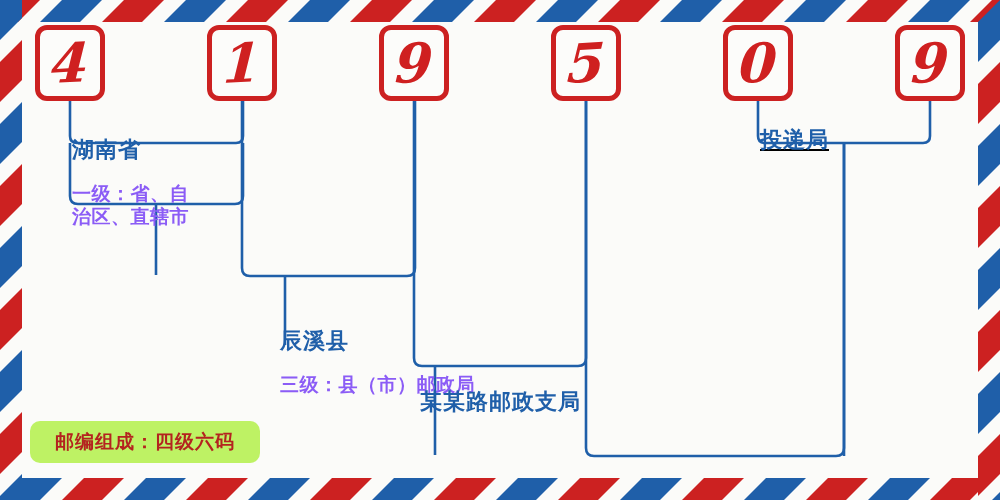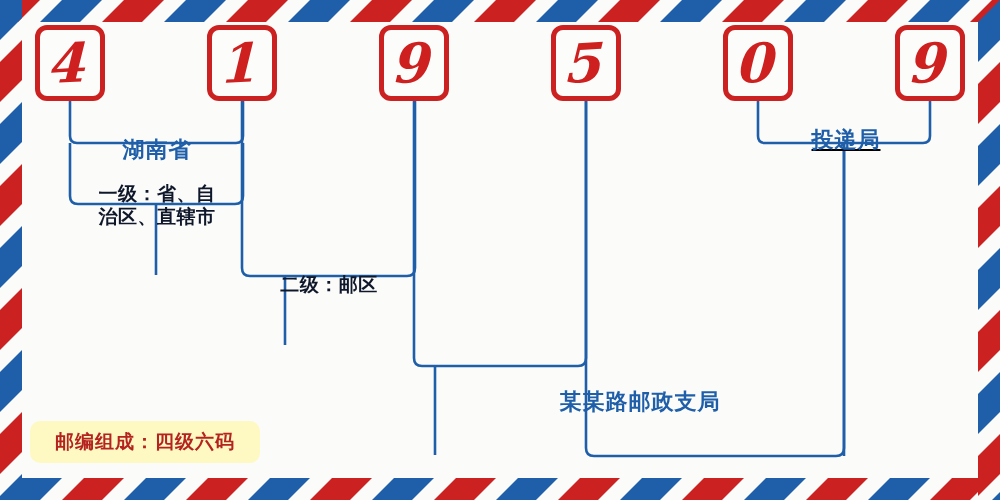--- a/index.html
+++ b/index.html
@@ -27,42 +27,42 @@
     font-size:54px;font-weight:bold;font-style:italic;
     line-height:1;
     transform:skewX(-6deg) rotate(-3deg);
     letter-spacing:0;
     user-select:none;
   }
 
   
   .label{
     position:absolute;
-    text-align:center;
+    text-align:left;
     line-height:1.22;
     white-space:pre-line;
   }
   .lbl-title{
     color:#1f5fa9;
     font-family:"DejaVu Serif","Liberation Serif",serif;
     font-weight:bold;font-size:22px;
     letter-spacing:1px;
   }
   .lbl-sub{
-    color:#0f172a;
+    color:#8b5cf6;
     font-family:"DejaVu Sans","Liberation Sans",sans-serif;
     font-weight:bold;font-size:19px;
     letter-spacing:0.5px;
   }
 
   
   .badge{
     position:absolute;left:30px;top:421px;
     width:230px;height:42px;
-    background:#fef9c3;border-radius:10px;
+    background:#bef264;border-radius:10px;
     display:flex;align-items:center;justify-content:center;
     color:#b4231f;
     font-family:"DejaVu Serif","Liberation Serif",serif;
     font-weight:bold;font-size:19px;letter-spacing:1px;
   }
 </style>
 </head>
 <body>
 
 <div id="stage">
@@ -214,24 +214,25 @@
   <div class="digit-box" style="left:895px;top:25px;">
     <div class="digit-glyph">9</div>
   </div>
 
   <div class="label" style="left:72px;top:116px;width:170px;">
     <div class="lbl-title">湖南省</div>
     <div class="lbl-sub">一级：省、自
 治区、直辖市</div>
   </div>
 
-  <div class="label" style="left:243px;top:253px;width:172px;">
-    <div class="lbl-sub">二级：邮区</div>
-  </div>
-
+
+  <div class="label" style="left:280px;top:307px;width:440px;">
+    <div class="lbl-title">辰溪县</div>
+    <div class="lbl-sub">三级：县（市）邮政局</div>
+  </div>
 
   <div class="label" style="left:420px;top:368px;width:440px;">
     <div class="lbl-title">某某路邮政支局</div>
   </div>
 
   <div class="label" style="left:760px;top:106px;width:172px;text-decoration:underline;">
     <div class="lbl-title">投递局</div>
   </div>
 
   <div class="badge">

